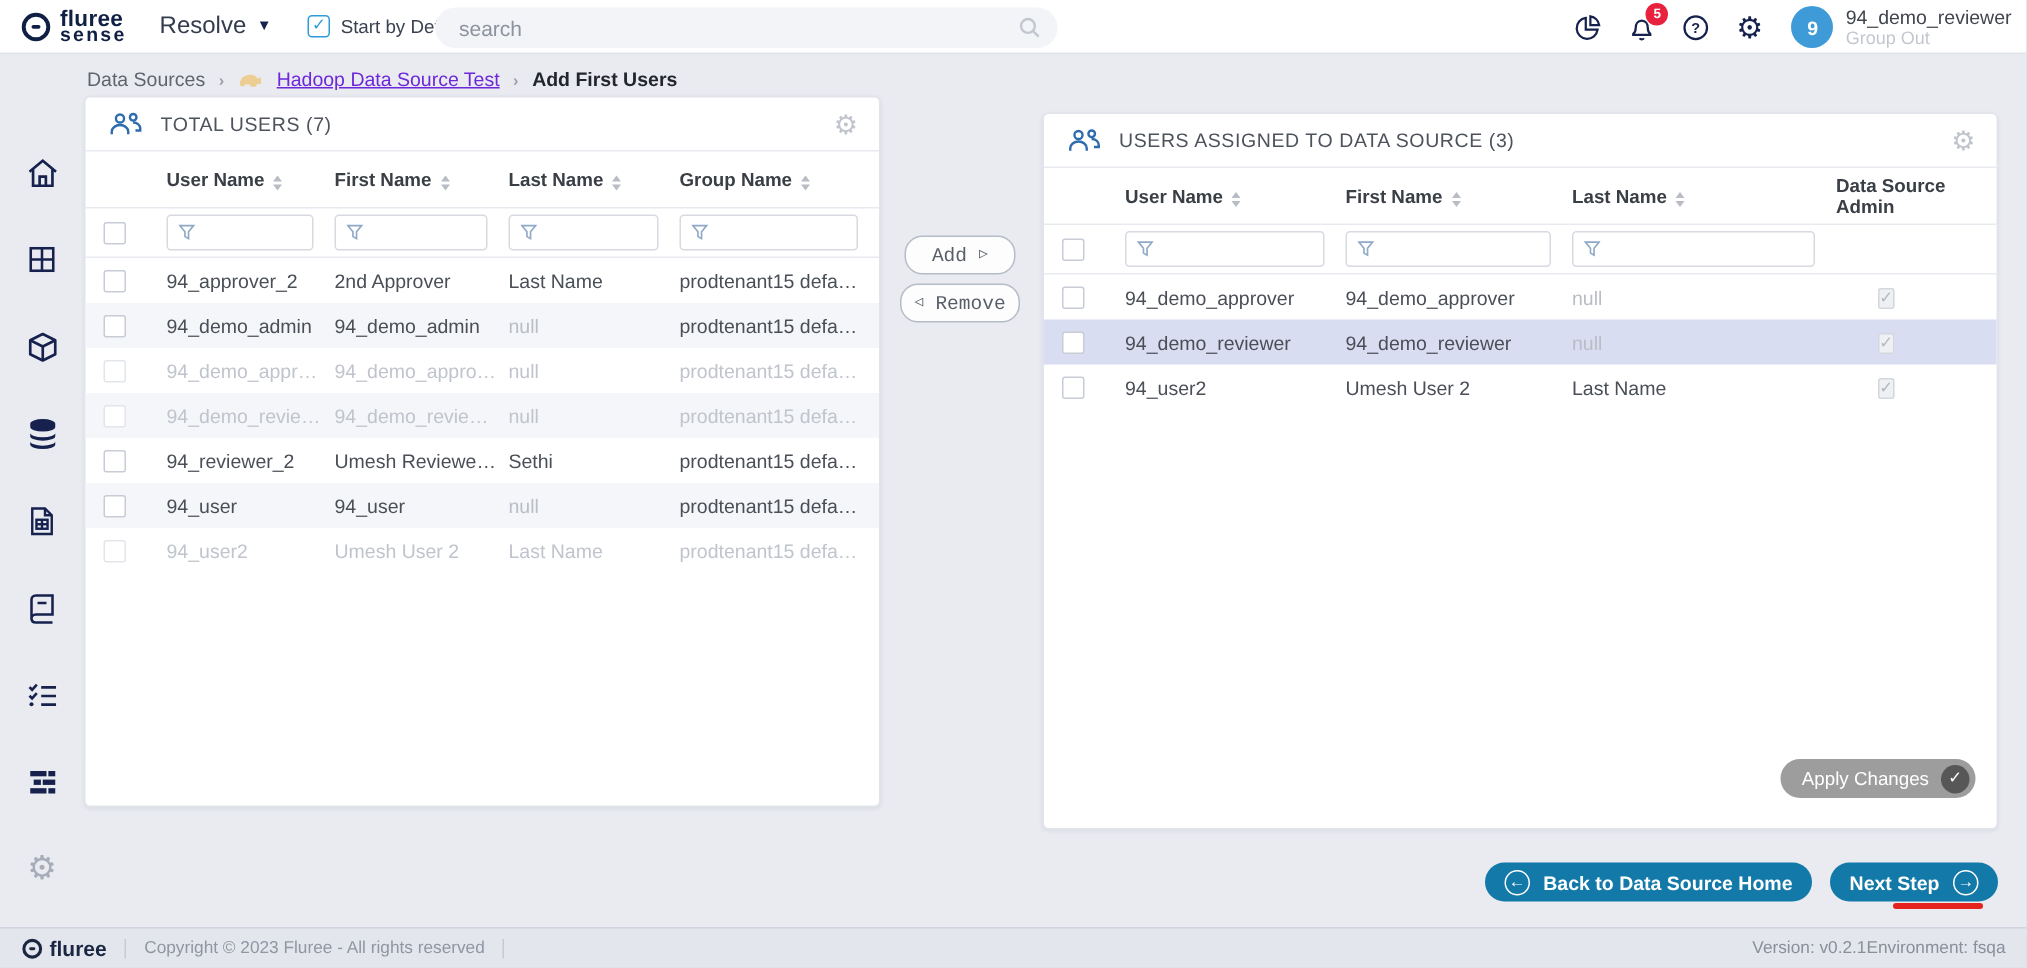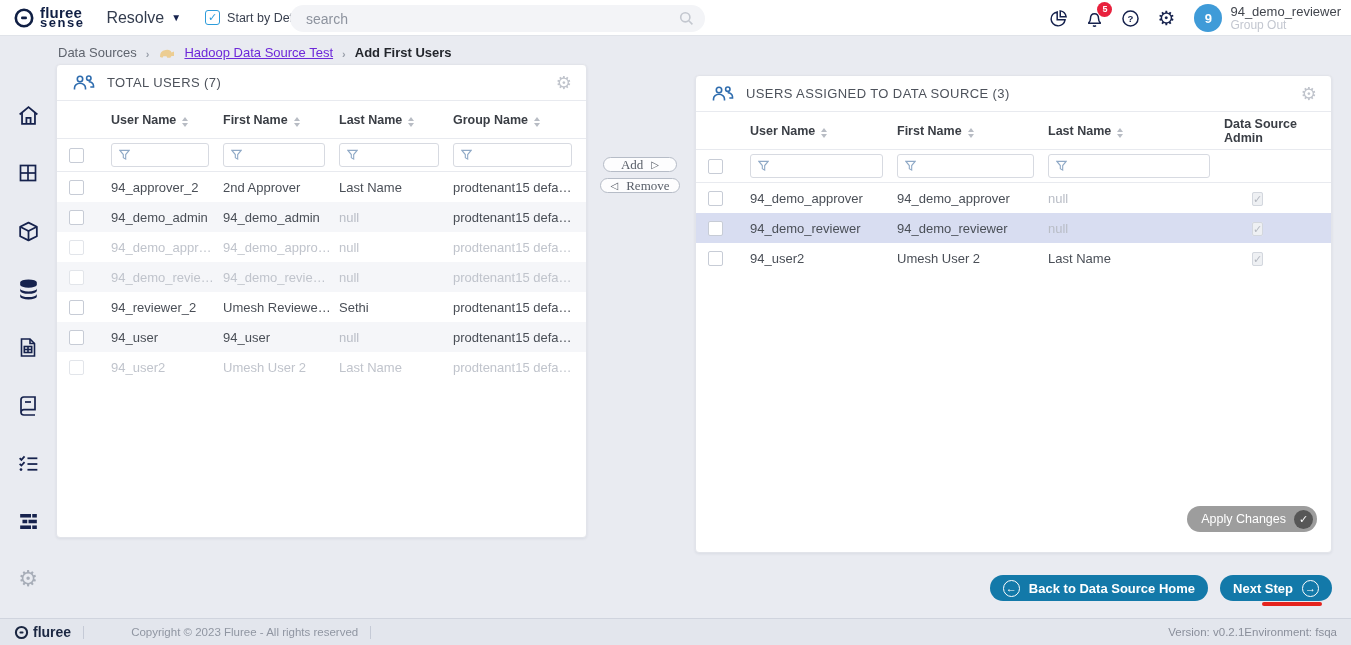--- a/index.html
+++ b/index.html
@@ -79,43 +79,43 @@
   .muted { color:#b9bdc6; }
   .trow.disabled .cell { color:#c0c4cc; }
   .cb-sq { width:15px; height:15px; border:1px solid #c7ccd6; border-radius:2px; background:#fff; display:block; cursor:pointer; }
   .trow.disabled .cb-sq { border-color:#e2e5ea; cursor:default; }
   .cb-admin { width:16px; height:16px; border:1px solid #d3d7de; border-radius:2px; background:#eef0f3;
               color:#b4b8c0; font-size:11px; line-height:14px; text-align:center; margin:0 auto; }
   .admin-cell { text-align:center; padding-right:40px; }
 
   
   .transfer { position:absolute; left:600px; top:157px; width:80px; display:flex; flex-direction:column; gap:6px; align-items:center; }
-  .tbtn { height:15px; border:1px solid #b6bcc7; border-radius:12px; background:#fdfdfe; color:#585e68;
-          font-size:13px; display:flex; align-items:center; justify-content:center; gap:8px; cursor:pointer; font-family:Liberation Serif, serif; }
+  .tbtn { height:26px; border:1px solid #b6bcc7; border-radius:12px; background:#fdfdfe; color:#585e68;
+          font-size:13px; display:flex; align-items:center; justify-content:center; gap:8px; cursor:pointer; font-family:Liberation Mono, monospace; }
   .tbtn.add { width:74px; } .tbtn.rem { width:80px; }
   .tri { font-size:10px; color:#585e68; }
 
   
   .apply { position:absolute; right:14px; bottom:20px; height:26px; border:none; border-radius:13px; background:#9d9d9d;
            color:#fff; font-size:12.5px; display:flex; align-items:center; gap:8px; padding:0 4px 0 14px; cursor:pointer; font-family:inherit; }
   .apply .ccirc { width:19px; height:19px; border-radius:50%; background:#575757; color:#fff; font-size:11px;
                   line-height:19px; text-align:center; }
   .bottom-actions { position:absolute; top:575px; right:19px; display:flex; gap:12px; }
   .teal { height:26px; border:none; border-radius:13px; background:#1379a9; color:#fff; font-weight:700; font-size:13px;
           display:flex; align-items:center; gap:9px; padding:0 13px; cursor:pointer; font-family:inherit; }
   .circ { width:17px; height:17px; border:1.5px solid #fff; border-radius:50%; font-size:11px; font-weight:400;
           line-height:14px; text-align:center; }
   .redline { position:absolute; left:1262px; top:602px; width:60px; height:4px; background:#e5231d; border-radius:2px; }
 
   
   .footer { position:absolute; left:0; bottom:0; width:1351px; height:27px; background:#e3e6ed; border-top:1px solid #d0d4de;
             display:flex; align-items:center; padding:0 14px; }
   .flogo { display:flex; align-items:center; gap:4px; color:#1b2742; font-weight:700; font-size:14px; }
   .fdiv { width:1px; height:13px; background:#c5cad6; margin:0 12px; }
-  .copy { font-size:11.5px; color:#9096a2;margin-left:35px; }
+  .copy { font-size:11.5px; color:#9096a2; }
   .fright { margin-left:auto; display:flex; font-size:11.5px; color:#8a8f9b; }
 </style>
 </head>
 <body>
 
 <div class="app">
 
   <header class="topbar">
     <div class="logo">
       <svg width="22" height="22" viewBox="0 0 22 22">

